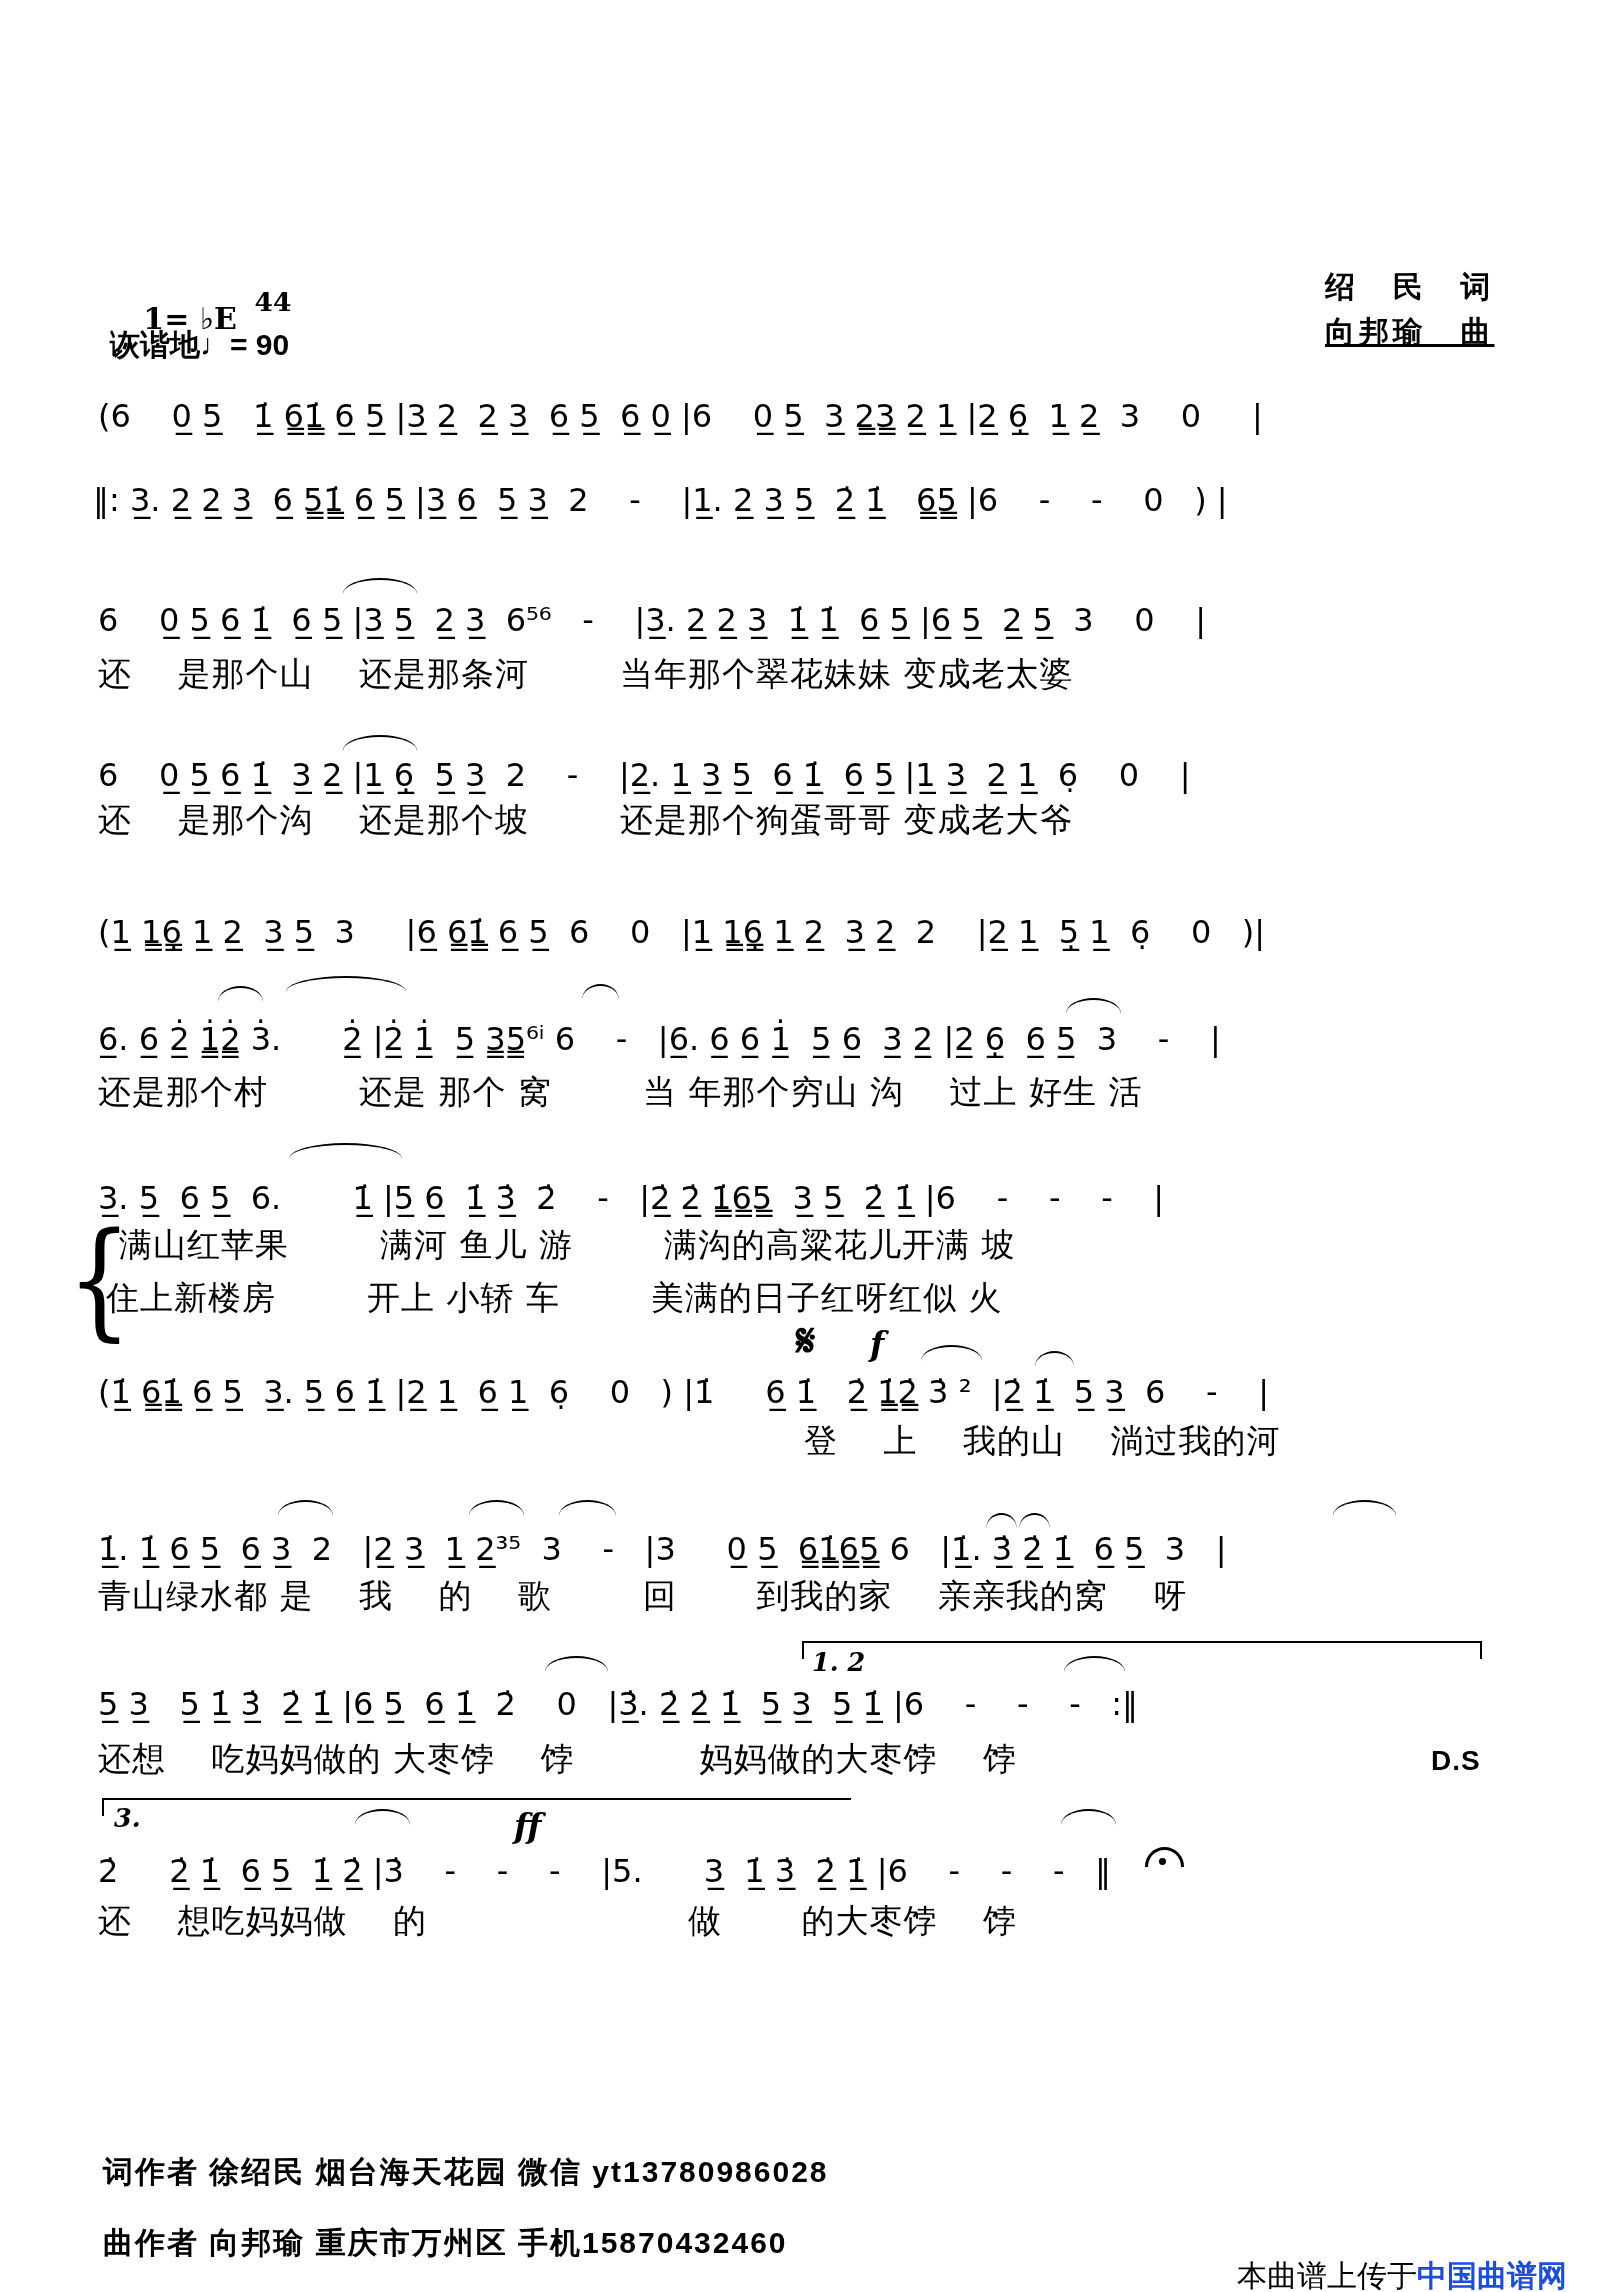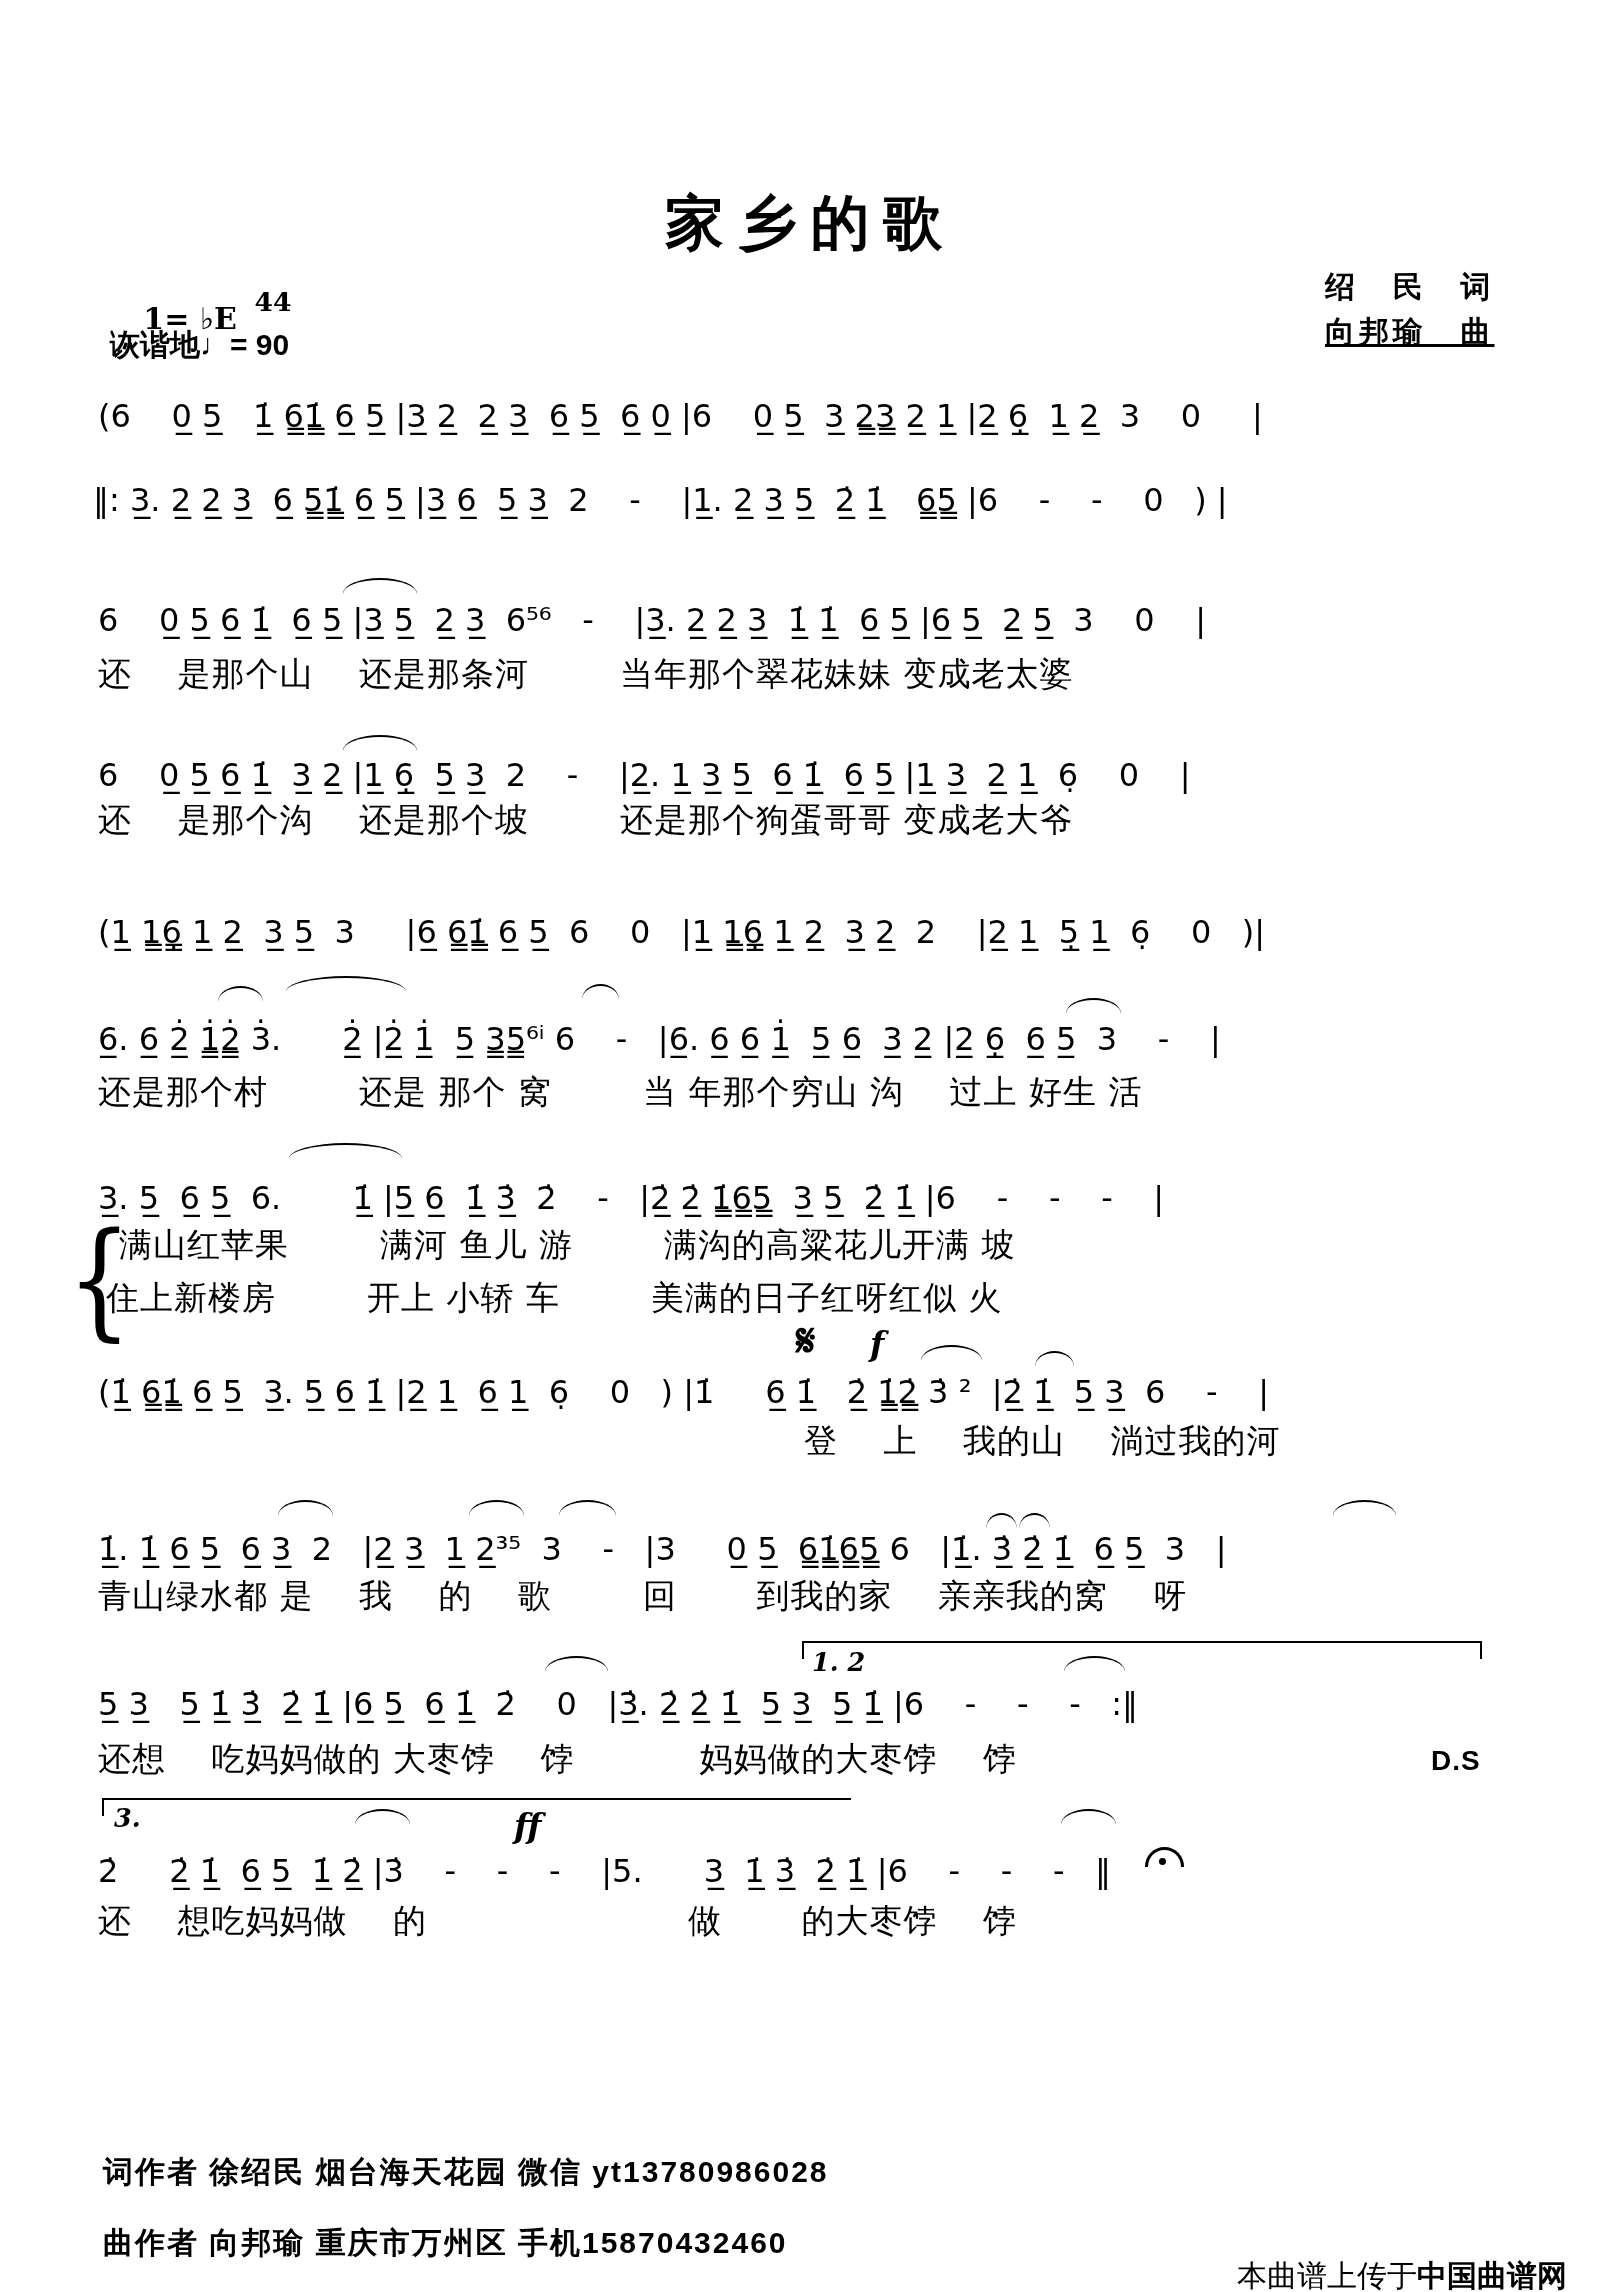--- a/index.html
+++ b/index.html
@@ -38,28 +38,27 @@
   .dyn{font-family:"DejaVu Serif",serif;font-style:italic;font-weight:bold;font-size:33px;}
   .segno{font-size:45px;font-weight:bold;}
   .ds{font-size:28px;font-weight:bold;letter-spacing:1px;}
   .brace{font-family:"DejaVu Serif",serif;font-size:102px;font-weight:normal;
          transform:scaleY(1.25);transform-origin:top left;line-height:1;}
   .fermata{position:absolute;width:33px;height:16.7px;border:3.9px solid #000;border-bottom:none;
            border-radius:19.6px 19.6px 0 0;}
   .fermata::after{content:"";position:absolute;left:10.8px;top:7.8px;width:6.9px;height:6.9px;
                   border-radius:50%;background:#000;}
   .footer{font-size:30px;font-weight:bold;letter-spacing:2px;}
-  .wm-site{color:#000000;font-weight:bold;text-align:right;}
+  .wm-site{color:#1d4ed8;font-weight:bold;text-align:right;}
 </style>
 </head>
 <body>
 
 <div id="sheet">
 
-  <div class="abs title">家乡的歌</div>
 
   <div class="abs keyrow">
     <span class="keysig">1= ♭E</span><span class="meter"><span>4</span><span class="bar"></span><span>4</span></span>
   </div>
 
   <div class="abs tempo"><span>诙谐地</span><span>♩</span><span>= 90</span></div>
 
   <div class="abs credit" style="left:1325px;top:267px;">绍　民　词</div>
   <div class="abs credit" style="left:1325px;top:312px;text-decoration:underline;">向邦瑜　曲</div>
 

